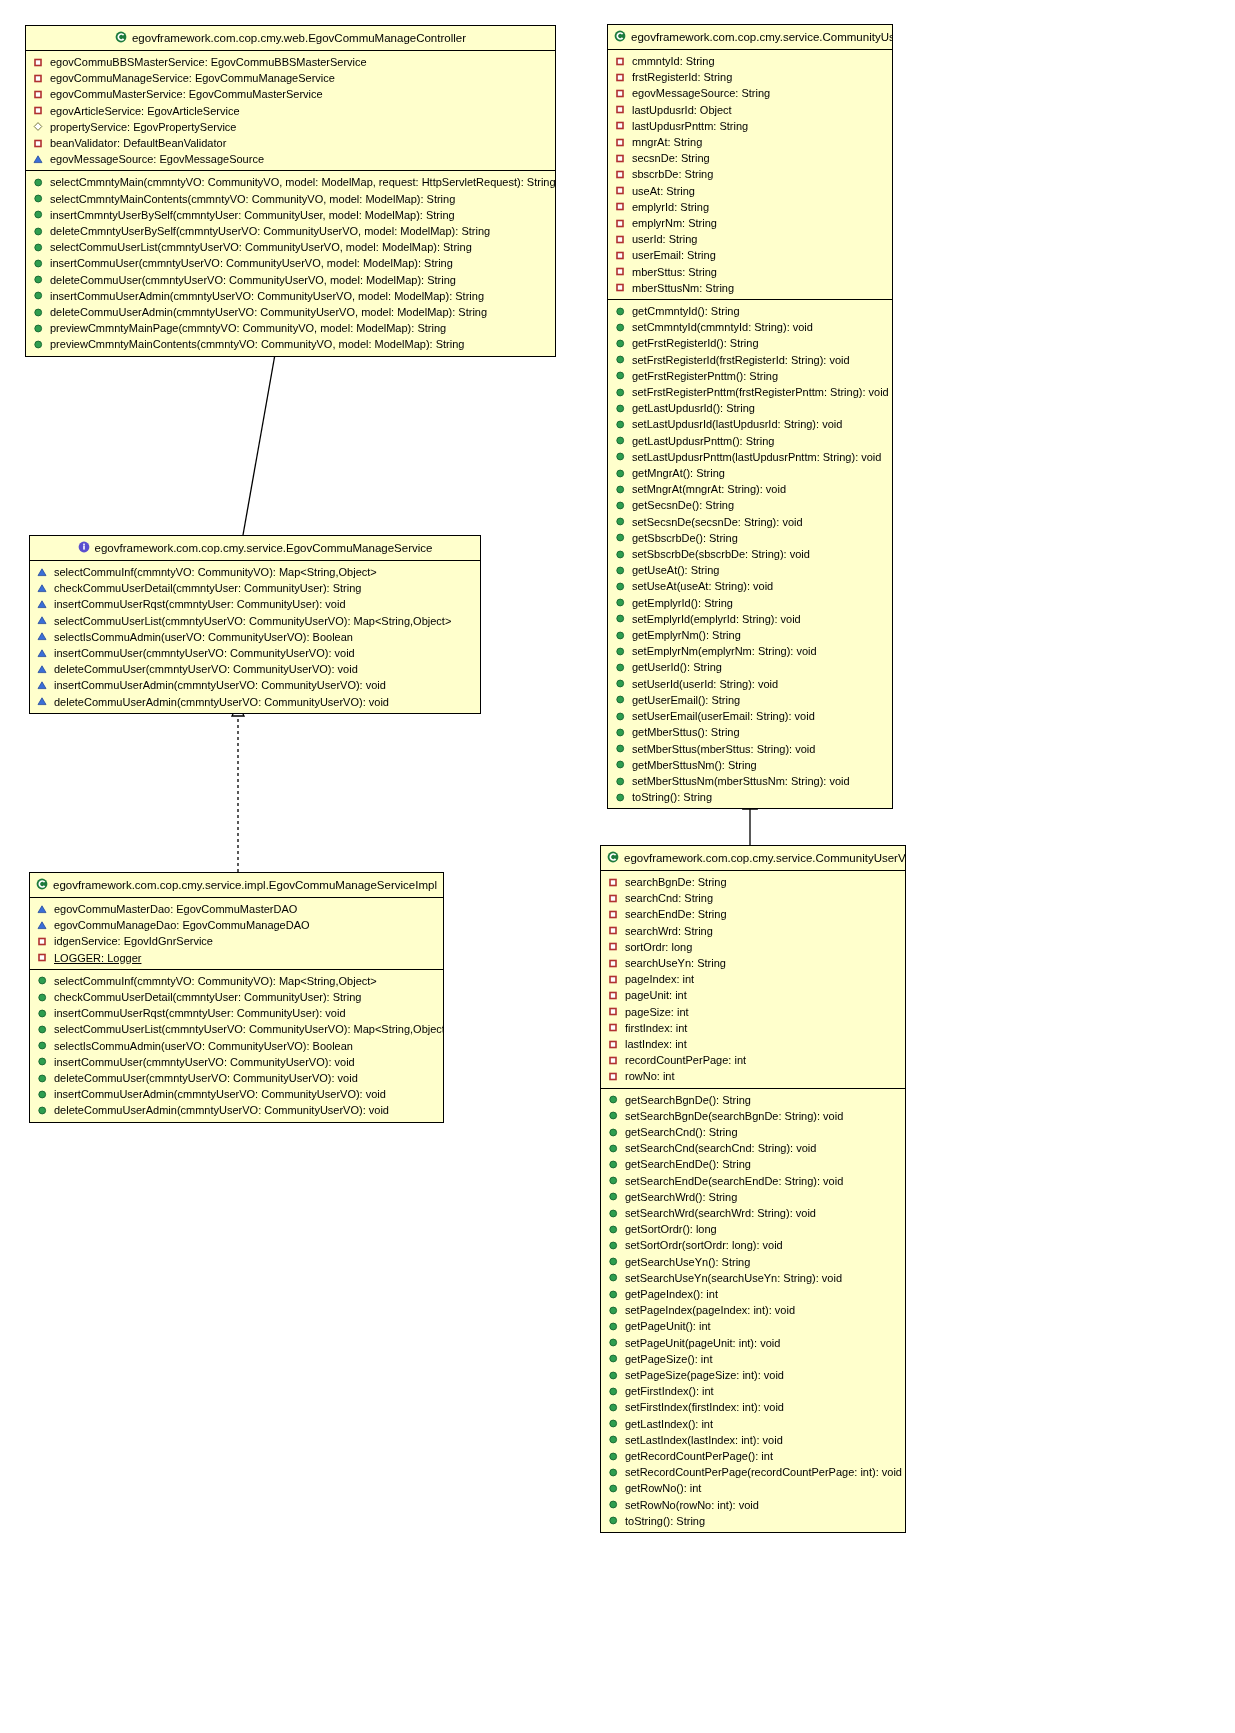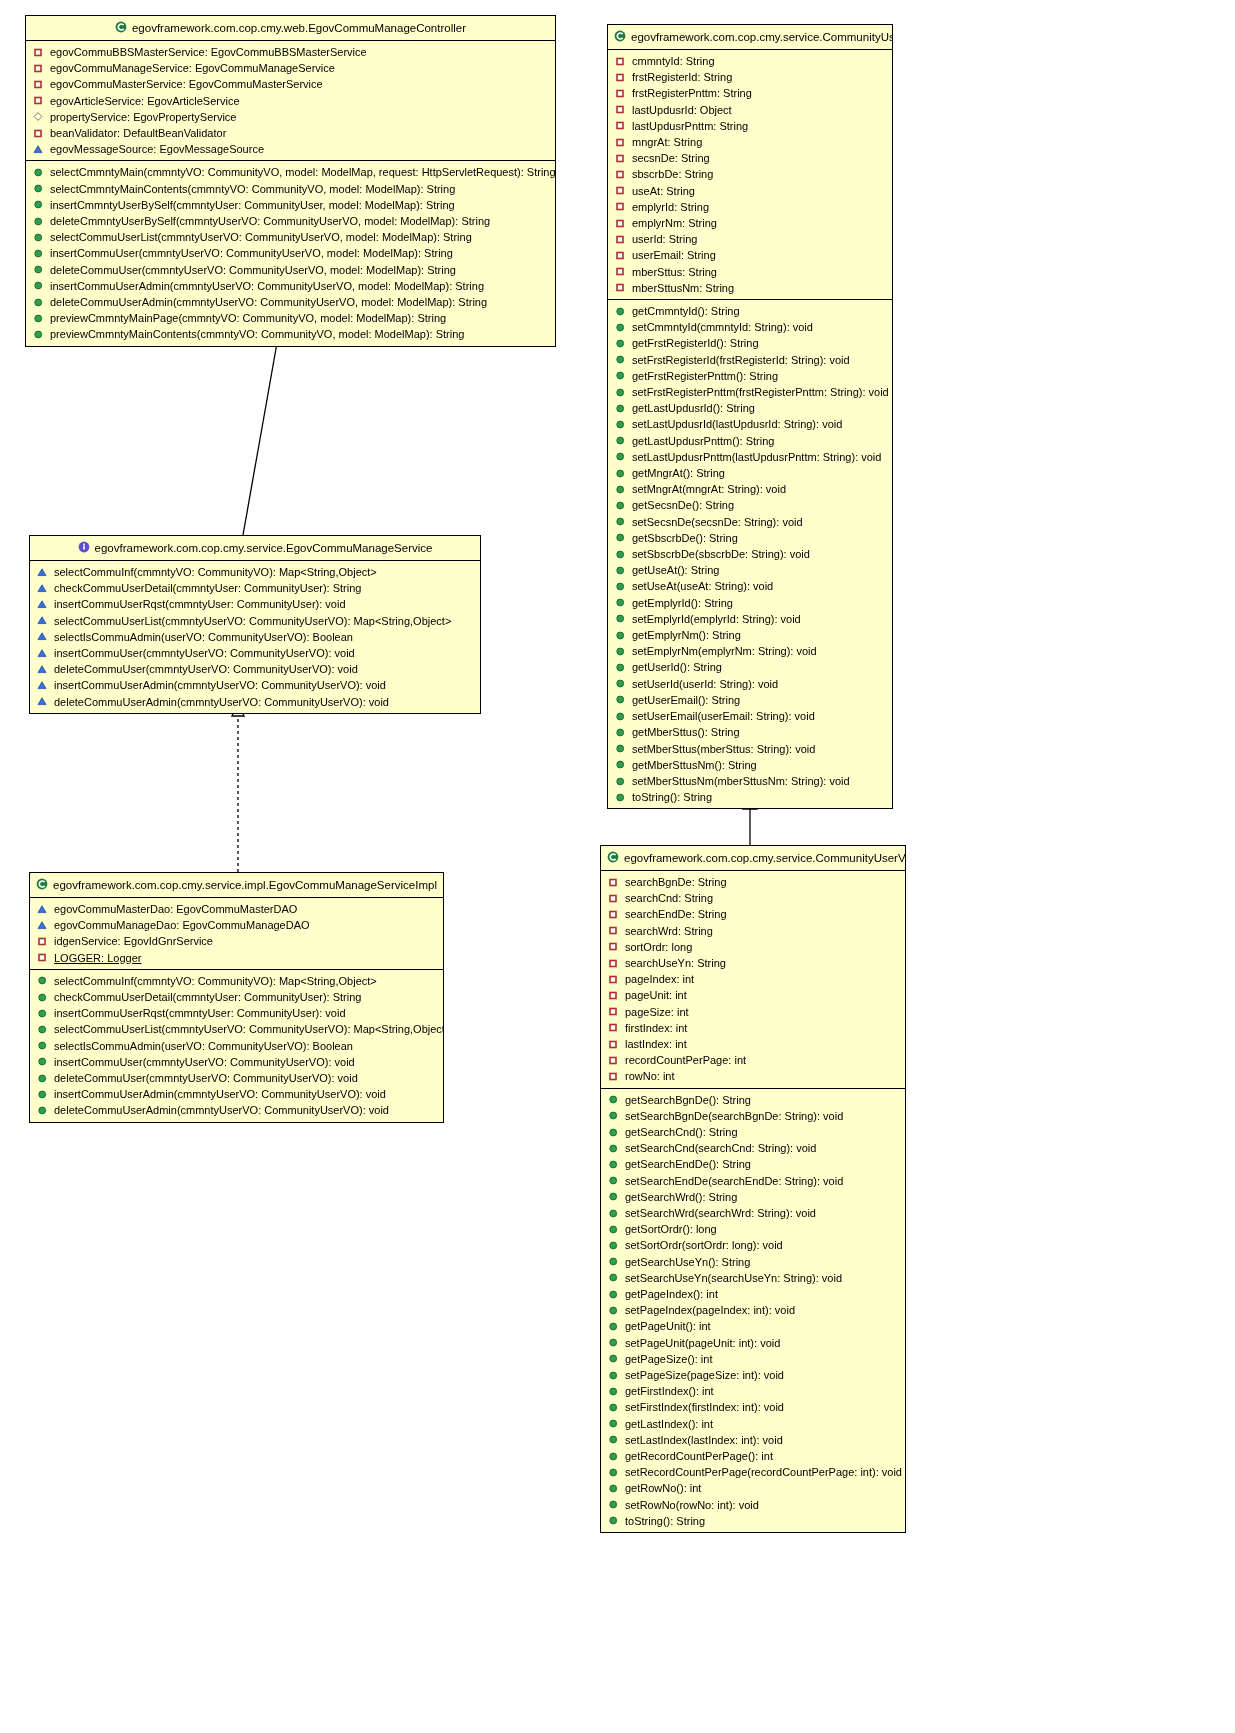--- a/index.html
+++ b/index.html
@@ -94,21 +94,21 @@
 
     <line x1="277" y1="343" x2="243" y2="535" stroke="#000000" stroke-width="1.3"></line>
 
     <line x1="238" y1="872" x2="238" y2="716" stroke="#000000" stroke-width="1.3" stroke-dasharray="3,3"></line>
     <polygon points="238,703 232,716 244,716" fill="#ffffff" stroke="#000000" stroke-width="1.3"></polygon>
 
     <line x1="750" y1="845" x2="750" y2="809" stroke="#000000" stroke-width="1.3"></line>
     <polygon points="750,796 743,809 757,809" fill="#ffffff" stroke="#000000" stroke-width="1.3"></polygon>
   </svg>
 
-  <div class="uml-class" style="left:25px; top:15px; width:531px;">
+  <div class="uml-class" style="left:25px; top:25px; width:531px;">
     <div class="uml-header">
       <span class="hdr-icon">
         <svg width="12" height="12" viewBox="0 0 12 12">
           <circle cx="6" cy="6" r="5.4" fill="#1c7a3c"></circle>
           <path d="M8.6 4.1A3 3 0 1 0 8.6 7.9" fill="none" stroke="#ffffff" stroke-width="1.7"></path>
         </svg>
       </span><span class="hdr-text">egovframework.com.cop.cmy.web.EgovCommuManageController</span>
     </div>
     <div class="uml-section">
         <div class="uml-row">
@@ -490,21 +490,21 @@
             </svg>
           </span>
           <span class="lbl">frstRegisterId: String</span>
         </div>
         <div class="uml-row">
           <span class="mk">
             <svg width="11" height="11" viewBox="0 0 11 11">
               <rect x="2" y="2.5" width="6" height="6" fill="#ffffff" stroke="#b03030" stroke-width="1.6"></rect>
             </svg>
           </span>
-          <span class="lbl">frstRegisterPnttm: String</span>
+          <span class="lbl">egovMessageSource: String</span>
         </div>
         <div class="uml-row">
           <span class="mk">
             <svg width="11" height="11" viewBox="0 0 11 11">
               <rect x="2" y="2.5" width="6" height="6" fill="#ffffff" stroke="#b03030" stroke-width="1.6"></rect>
             </svg>
           </span>
           <span class="lbl">lastUpdusrId: Object</span>
         </div>
         <div class="uml-row">

